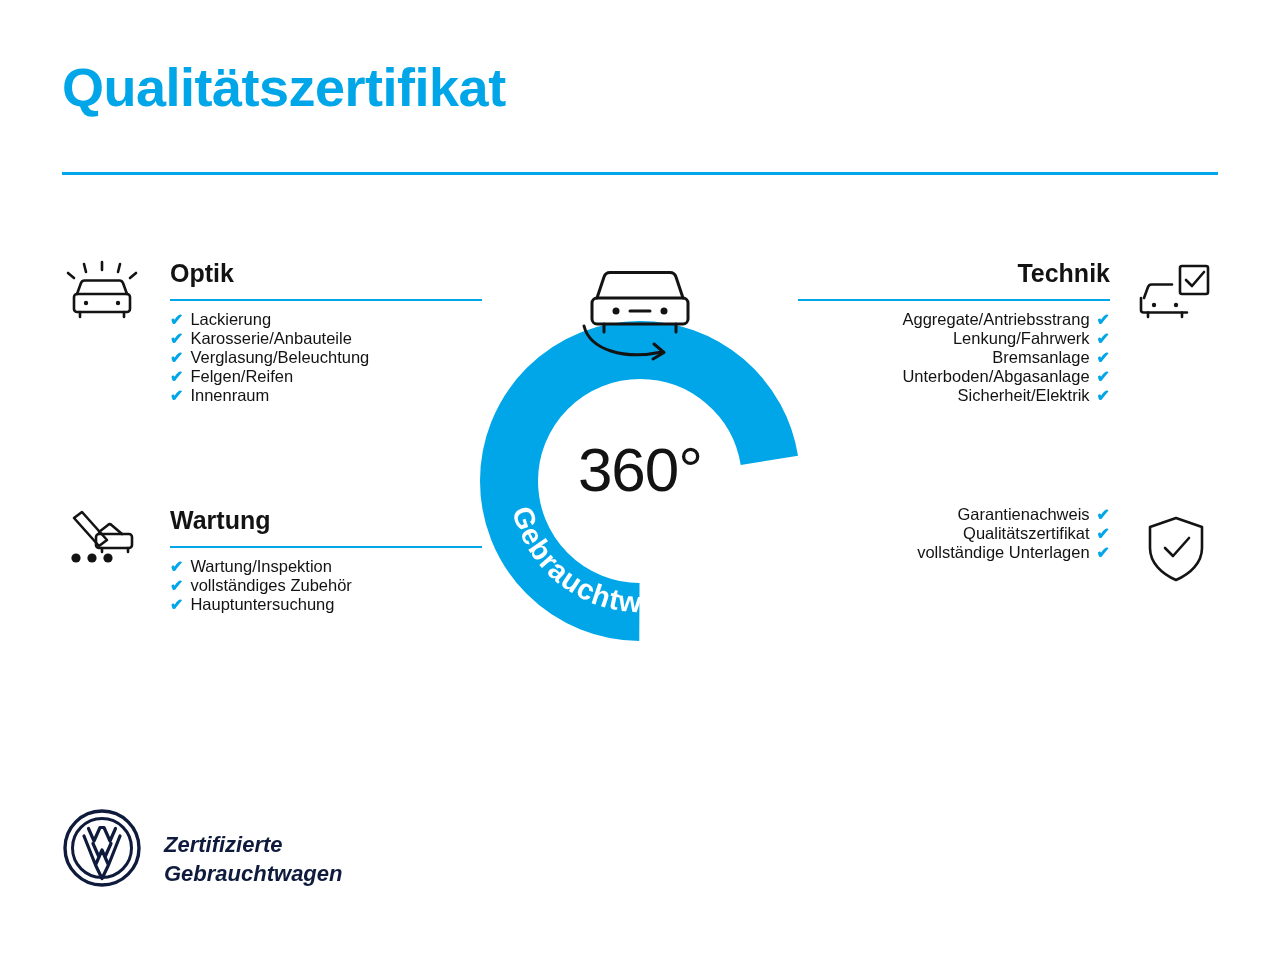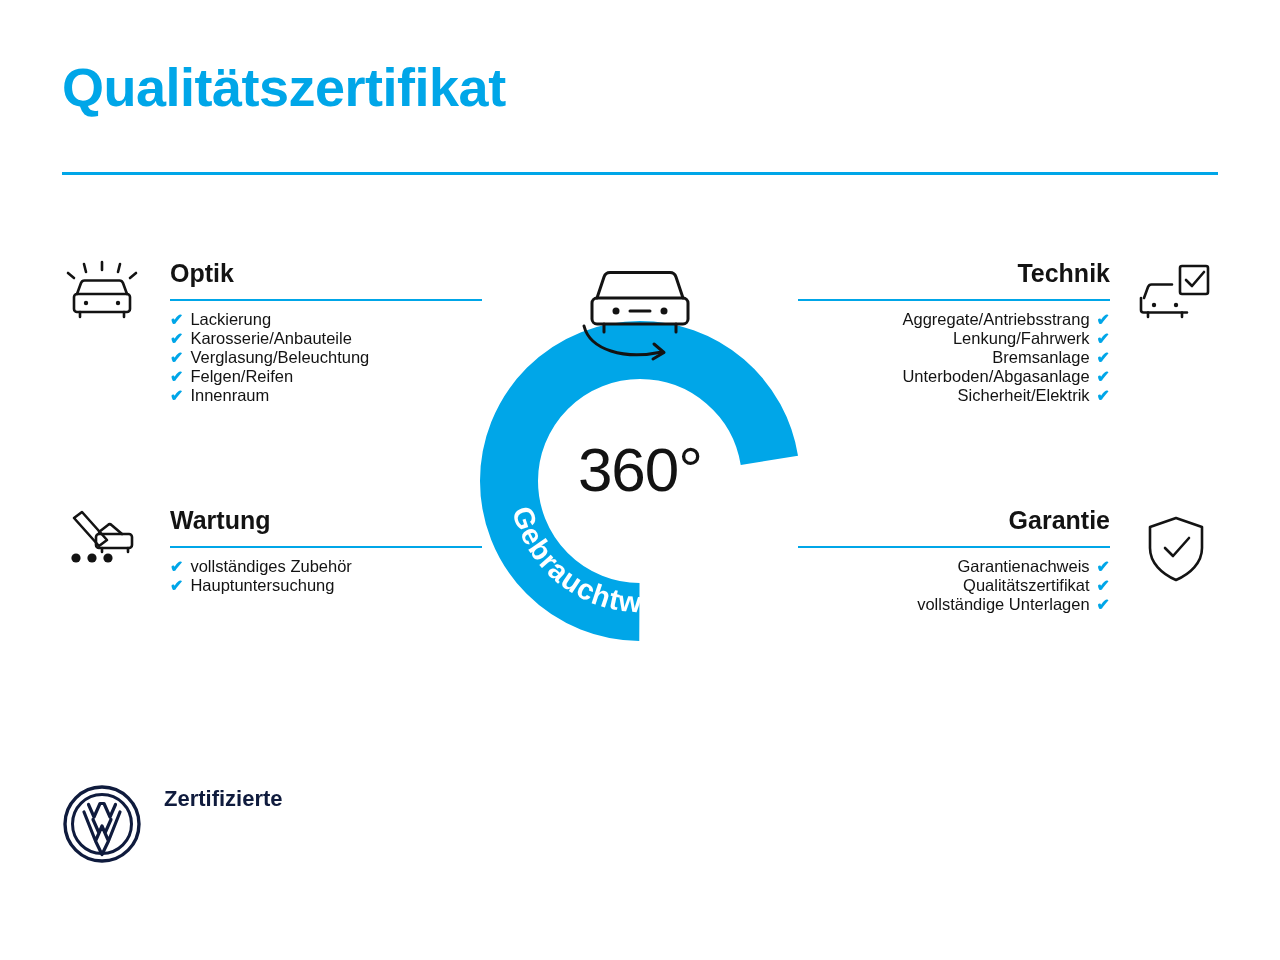--- a/index.html
+++ b/index.html
@@ -125,23 +125,24 @@
     font-size: 62px;
     font-weight: normal;
     color: #131313;
     letter-spacing: -1px;
   }
 
   
   .footer {
     position: absolute;
     left: 62px;
-    top: 784px;
+    top: 808px;
     display: flex;
-    align-items: flex-start;
+    align-items: flex-end;
+    font-style: italic;
   }
   .vw-logo { width: 80px; height: 80px; }
   .footer-text {
     margin-left: 22px;
     font-size: 22px;
     font-weight: bold;
     line-height: 29px;
     color: #0f1b3d;
   }
 </style>
@@ -187,20 +188,21 @@
     <circle cx="46" cy="58" r="4.6" fill="#131313" stroke="none"></circle>
   </svg>
 </div>
 
 <div class="col-left block-wartung">
   <div class="block-head">
     <div class="block-title">Wartung</div>
     <div class="head-rule"></div>
   </div>
   <ul class="item-list">
+    <li class="item"><span class="check">✔</span><span>Wartung/Inspektion</span></li>
     <li class="item"><span class="check">✔</span><span>vollständiges Zubehör</span></li>
     <li class="item"><span class="check">✔</span><span>Hauptuntersuchung</span></li>
   </ul>
 </div>
 
 <div class="sec-icon icon-technik">
   <svg viewBox="0 0 84 84" width="84" height="84" fill="none" stroke="#131313" stroke-width="2.6" stroke-linecap="round" stroke-linejoin="round">
     <path d="M10 44 L14 33 C14.6 31.4 15.8 30.5 17.5 30.5 L38 30.5"></path>
     <path d="M7 44 L7 56 C7 57.6 8.2 58.5 9.6 58.5 L53 58.5"></path>
     <path d="M14 58.5 L14 63 M48 58.5 L48 63"></path>
@@ -226,24 +228,20 @@
 </div>
 
 <div class="sec-icon icon-garantie">
   <svg viewBox="0 0 84 84" width="84" height="84" fill="none" stroke="#131313" stroke-width="2.6" stroke-linecap="round" stroke-linejoin="round">
     <path d="M42 10 L68 19 L68 40 C68 55 56 66 42 72 C28 66 16 55 16 40 L16 19 Z"></path>
     <path d="M31 40 L39 48 L55 30"></path>
   </svg>
 </div>
 
 <div class="col-right block-garantie">
-  <div class="block-head">
-    <div class="block-title">Garantie</div>
-    <div class="head-rule"></div>
-  </div>
   <ul class="item-list">
     <li class="item"><span>Garantienachweis</span><span class="check">✔</span></li>
     <li class="item"><span>Qualitätszertifikat</span><span class="check">✔</span></li>
     <li class="item"><span>vollständige Unterlagen</span><span class="check">✔</span></li>
   </ul>
 </div>
 
 <div class="center-badge">
   <svg class="ring-text" viewBox="0 0 356 400">
     <defs>
@@ -275,14 +273,15 @@
     <circle cx="40" cy="40" r="37" fill="none" stroke="#0f1b3d" stroke-width="3.4"></circle>
     <circle cx="40" cy="40" r="29.5" fill="none" stroke="#0f1b3d" stroke-width="3"></circle>
     <path d="M26.5 20.5 L32 33 L38 19.5 L42 19.5 L48 33 L53.5 20.5
              M22 28 L33.5 57 L37 49 L31 35.5
              M58 28 L46.5 57 L43 49 L49 35.5
              M37 49 L40 42 L43 49
              M33.5 57 L40 70.5 L46.5 57" fill="none" stroke="#0f1b3d" stroke-width="3.2" stroke-linejoin="round" stroke-linecap="round"></path>
   </svg>
   <div class="footer-text">
     <div>Zertifizierte</div>
+    <div>Gebrauchtwagen</div>
   </div>
 </div>
 
 </body></html>

